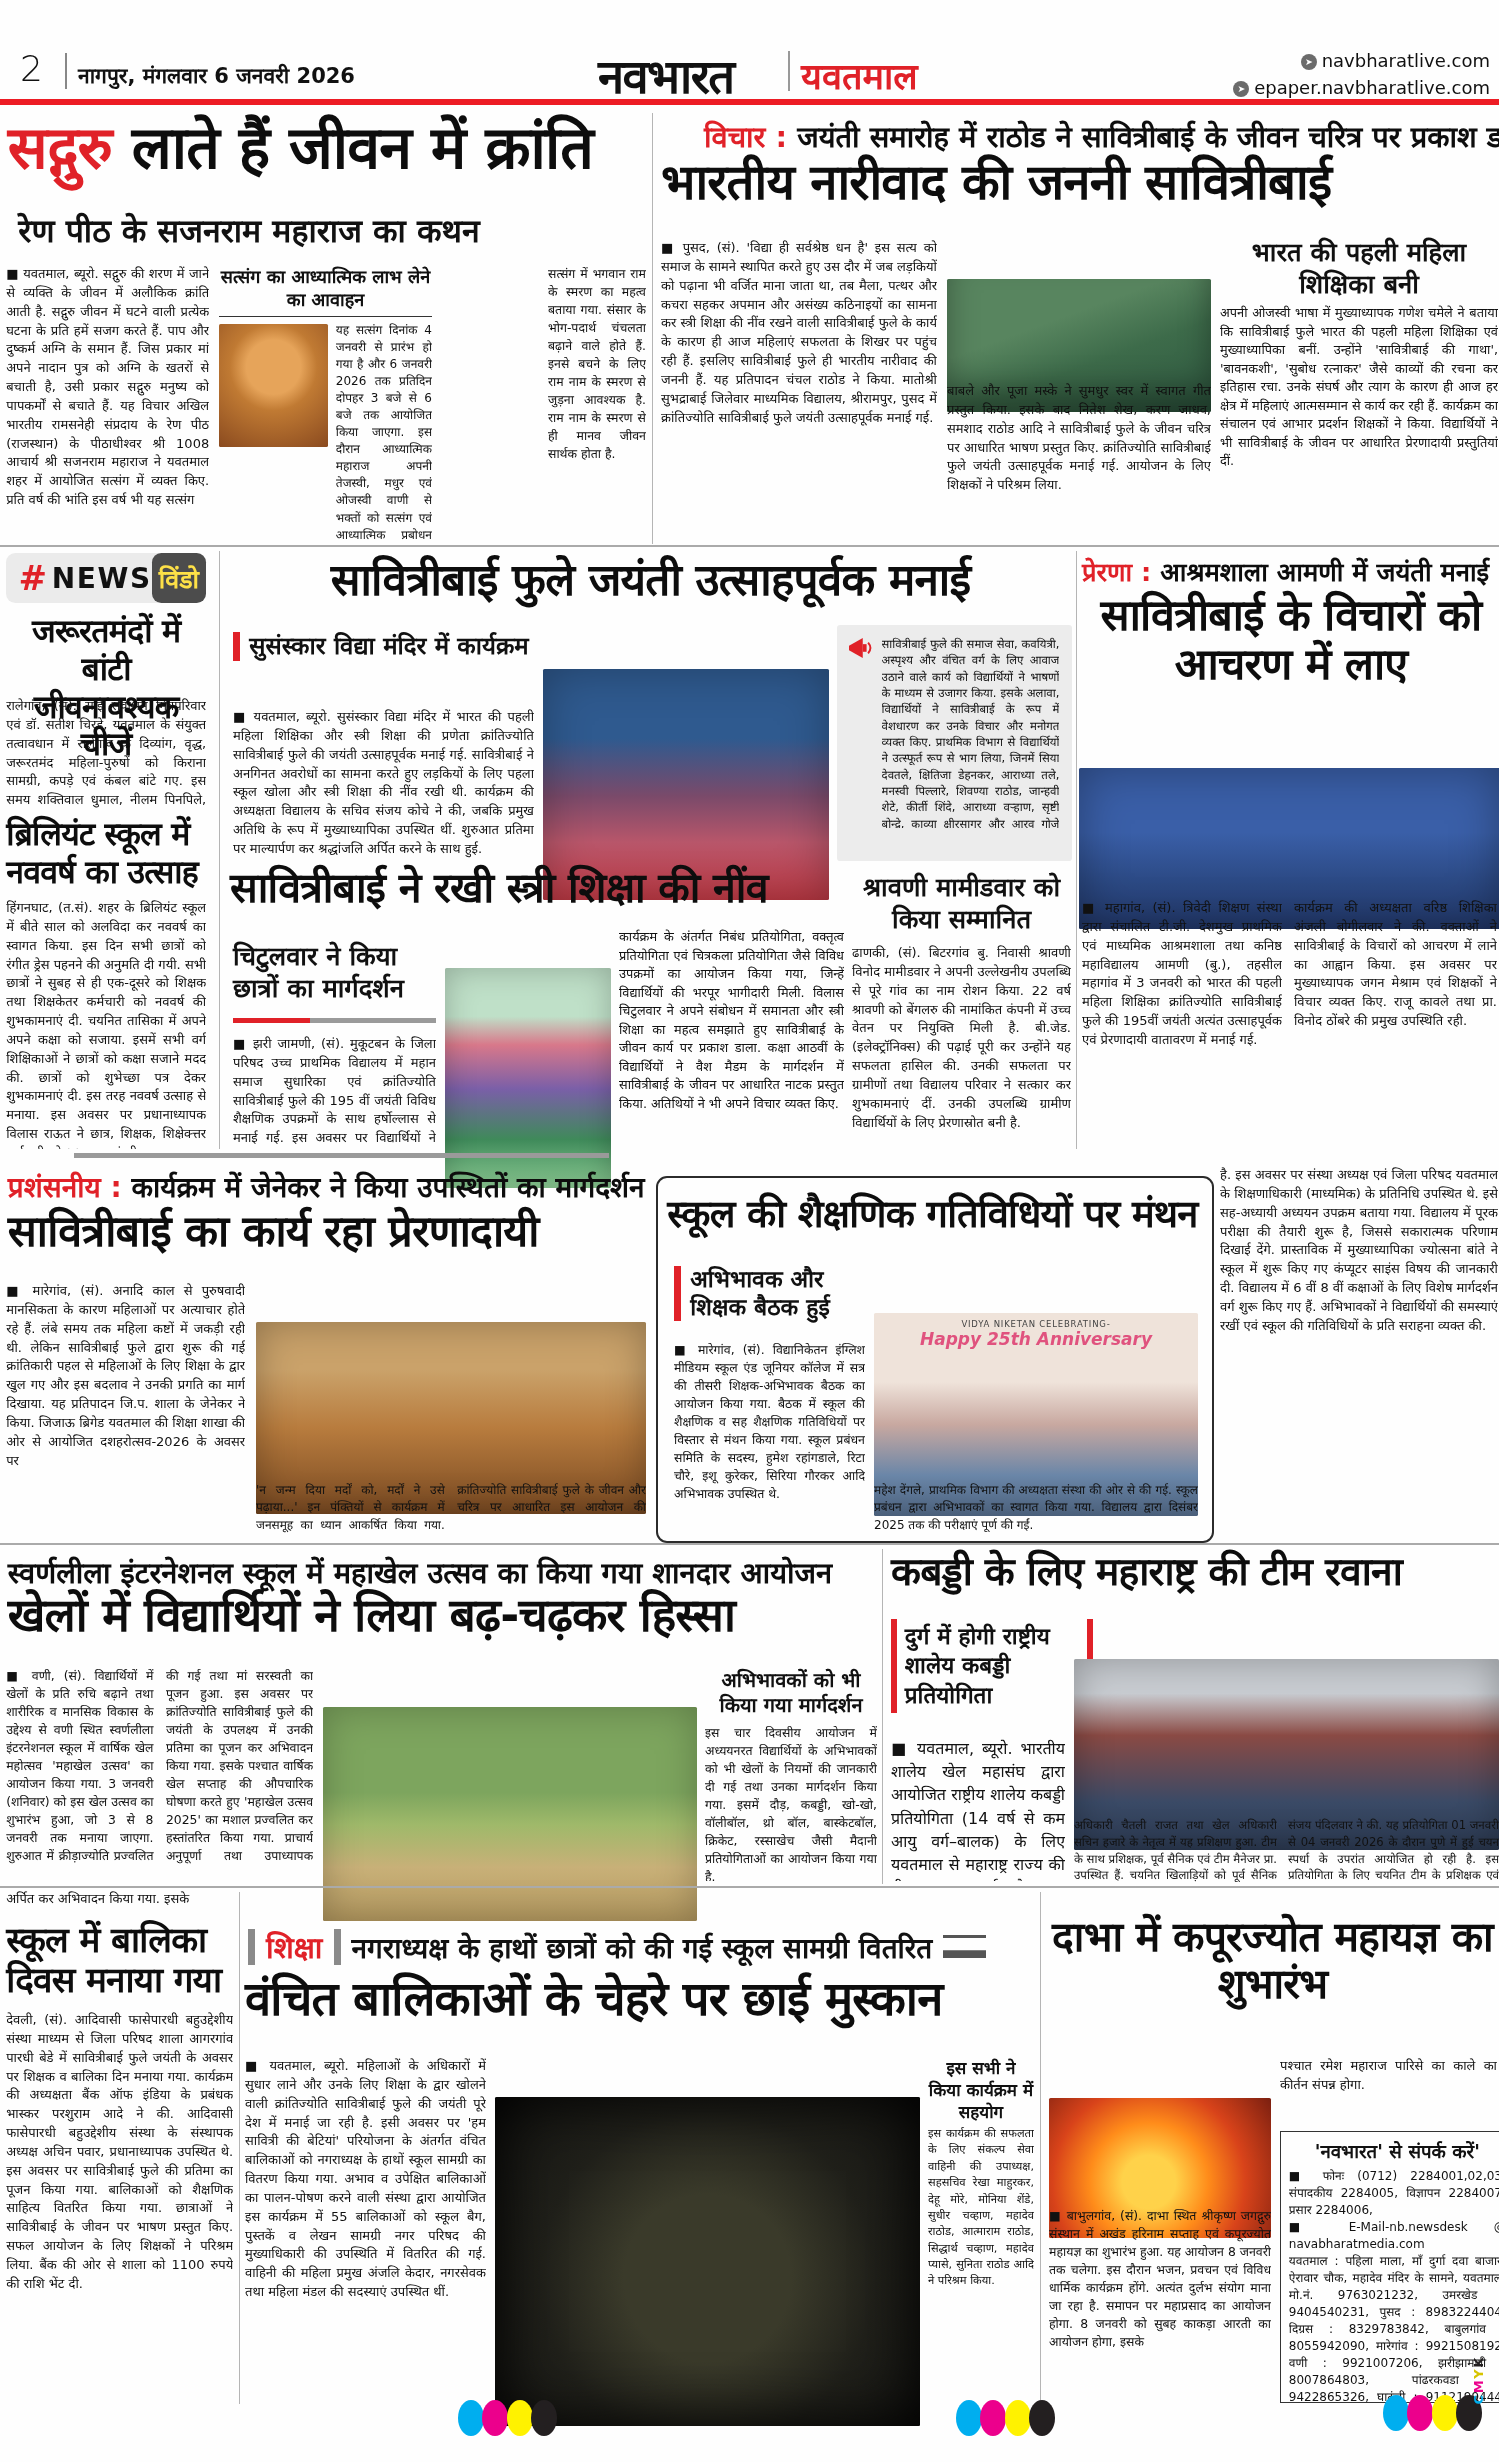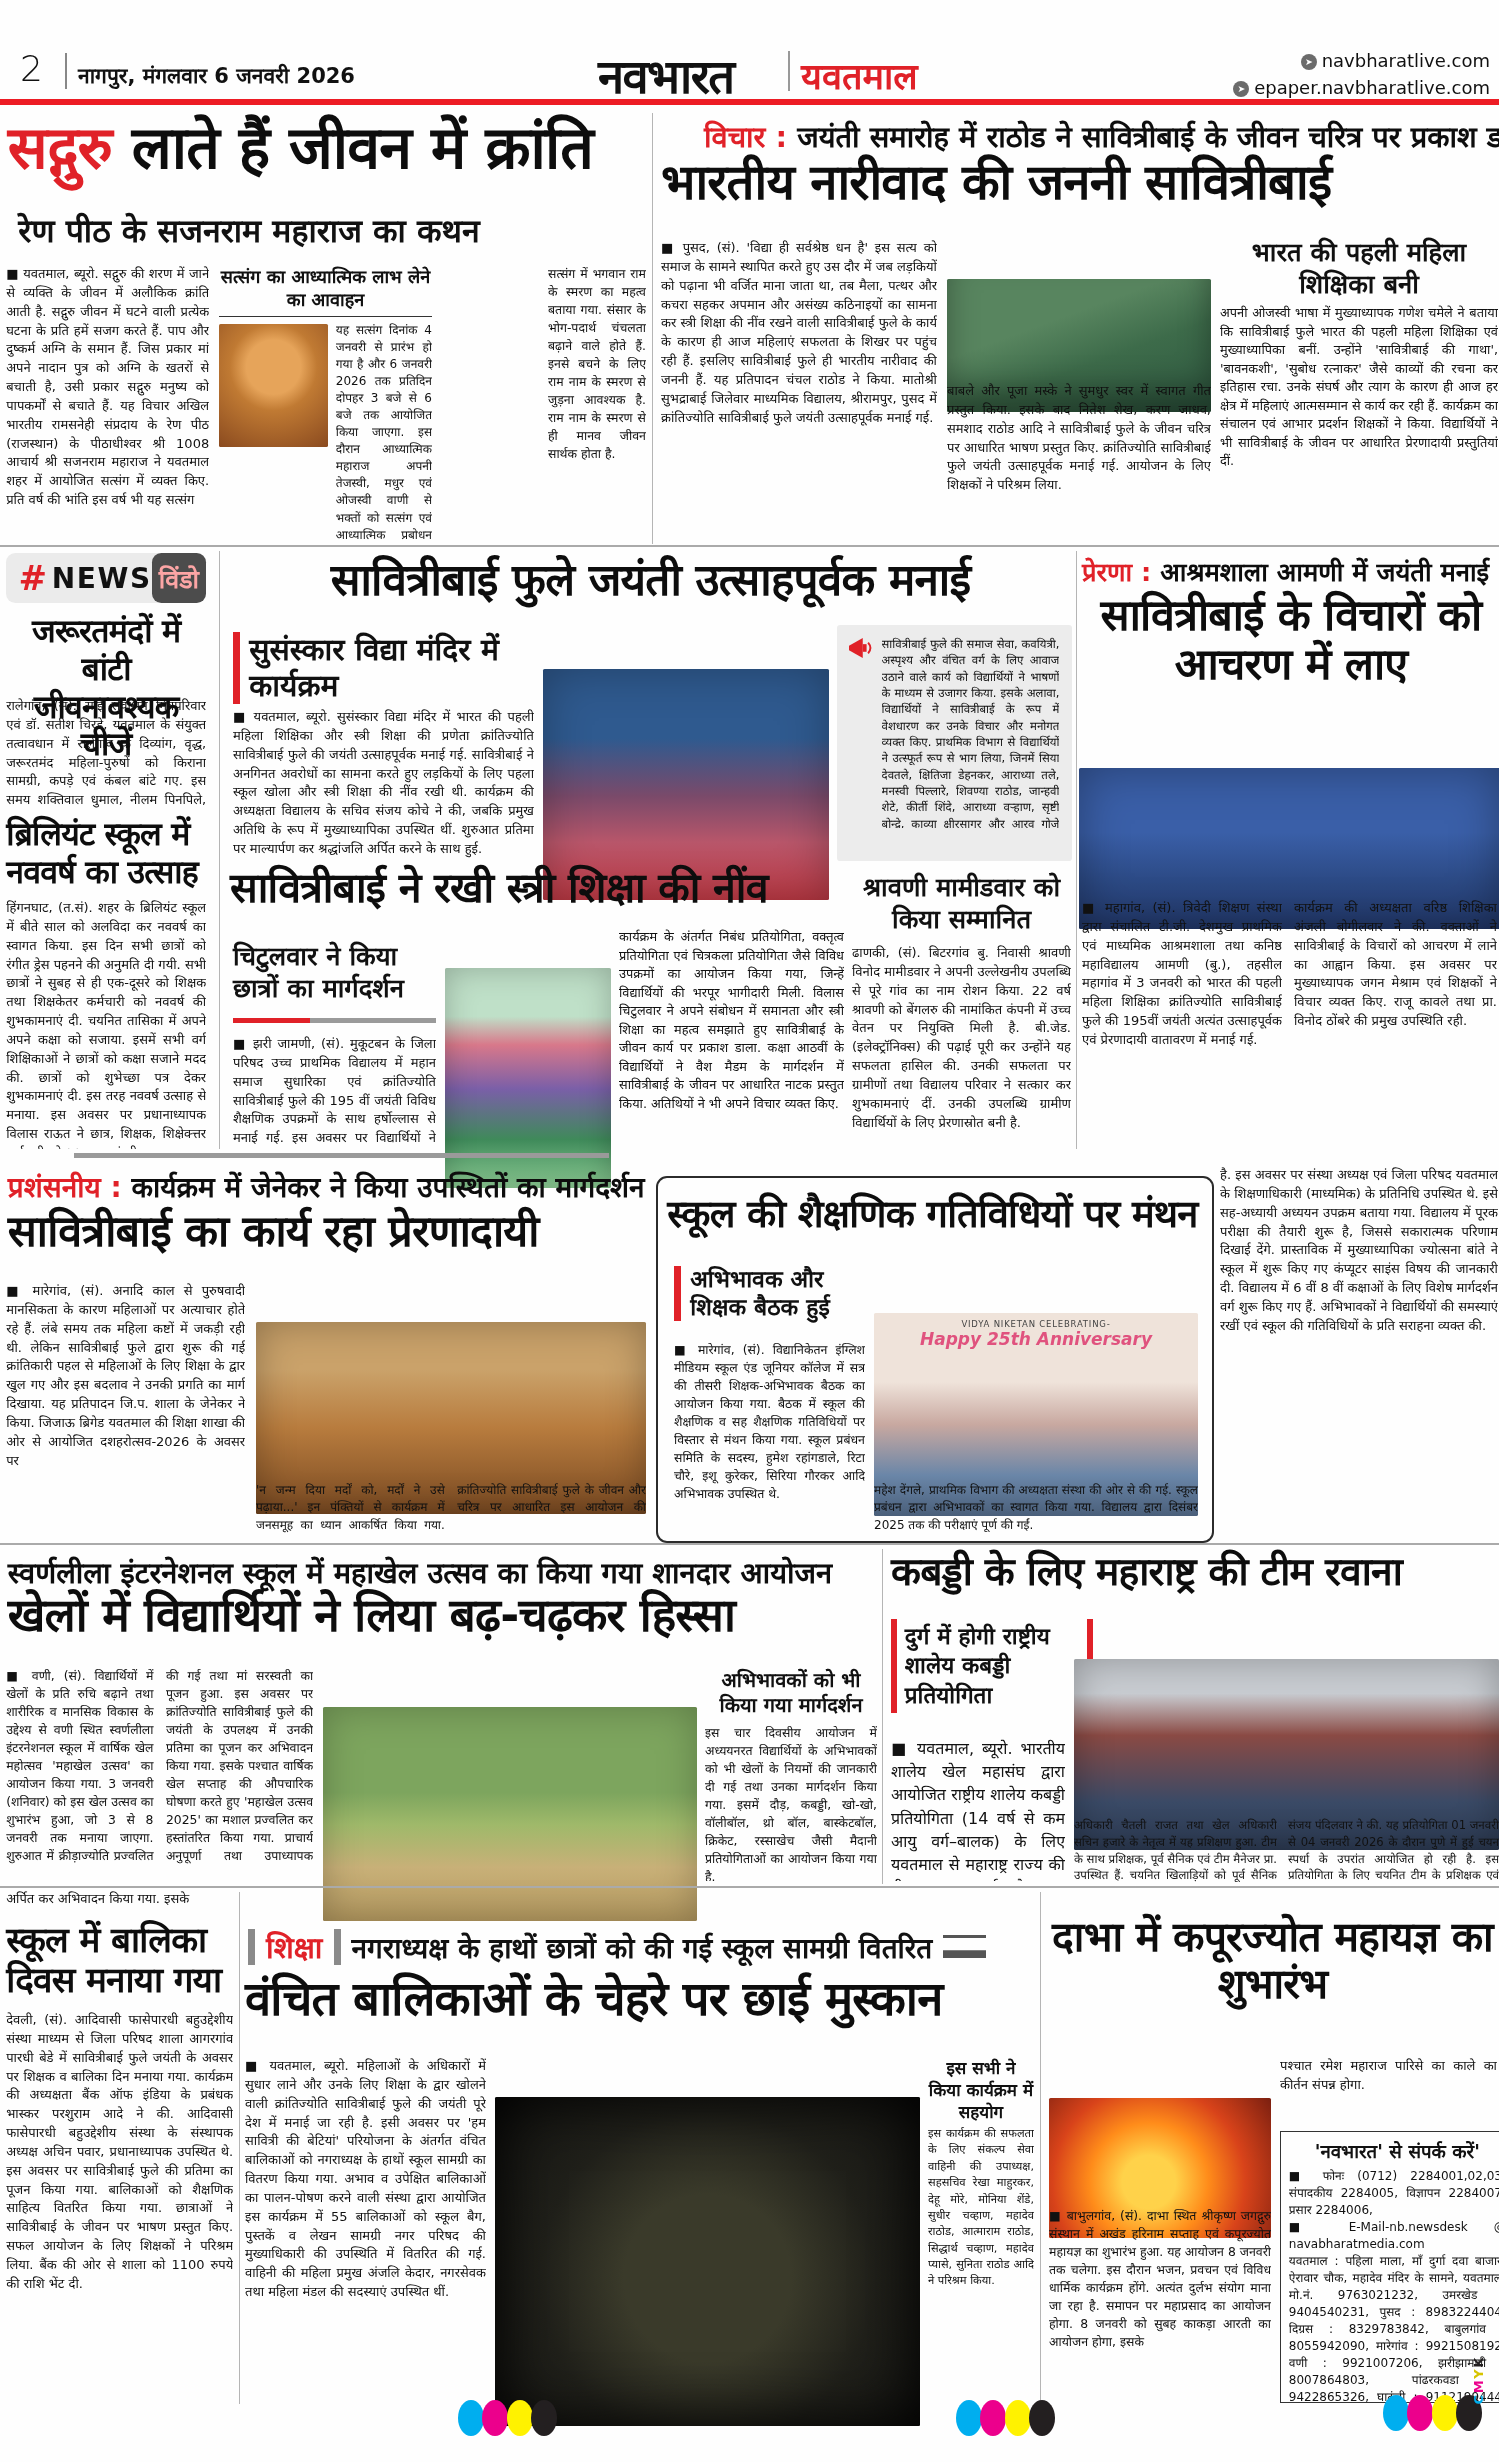--- a/index.html
+++ b/index.html
@@ -21,21 +21,21 @@
   
   #red-rule{left:0;top:99px;width:1499px;height:6.2px;background:#ed1c24;}
   .globe{display:inline-flex;width:16.3px;height:16.3px;border-radius:50%;background:#6b6b6b;color:#fff;
          align-items:center;justify-content:center;font-size:9.3px;margin-right:4.7px;vertical-align:middle;}
   
   #news-badge{left:6.2px;top:553px;width:200px;height:50px;background:#ebebeb;border-radius:9.3px;
               display:flex;align-items:center;}
   #news-badge .hash{color:#e02128;font-size:34px;font-weight:bold;margin:0 4.7px 0 12.4px;}
   #news-badge .news{font-size:28px;font-weight:bold;letter-spacing:1.6px;}
   #news-badge .tab{margin-left:auto;width:78px;height:50px;background:#4c4c4c;border-radius:9.3px;
-                   color:#fca5a5;font-size:25px;font-weight:bold;display:flex;align-items:center;justify-content:center;}
+                   color:#fde047;font-size:25px;font-weight:bold;display:flex;align-items:center;justify-content:center;}
   .underline2{height:4.7px;background:linear-gradient(to right,#e02128 0 38%,#9a9a9a 38% 100%);}
   .graybox{background:#ececec;border-radius:3.1px;padding:11px 12.4px;}
   .boxed{border:2.3px solid #2b2b2b;border-radius:11px;}
   .dot{display:inline-block;width:26px;height:36px;border-radius:50%;margin-right:-1.6px;}
   .dotc{background:#00aeef}.dotm{background:#ec008c}.doty{background:#fff200}.dotk{background:#231f20}
   .lines-icon{display:inline-block;width:43px;height:17px;border-top:3.1px solid #555;border-bottom:3.1px solid #555;
               box-shadow:0 -7px 0 -2.3px #555 inset;}
   .banner-top{font-size:8.5px;color:#444;letter-spacing:0.8px;}
   .banner-main{font-size:17px;color:#e0527e;font-weight:bold;font-style:italic;}
 </style>
@@ -87,21 +87,21 @@
     <span class="news">NEWS</span>
     <span class="tab">विंडो</span>
   </div>
   <div class="abs headline" style="left:6.2px;top:613px;width:200px;font-size:32px;line-height:1.18;text-align:center;">जरूरतमंदों में बांटी जीवनावश्यक चीजें</div>
   <div class="abs body-txt just" style="left:6.2px;top:697px;width:200px;height:113px;">रालेगांव, (सं). साई सेवाश्रम मित्रपरिवार एवं डॉ. सतीश चिरडे, यवतमाल के संयुक्त तत्वावधान में रालेगाव के दिव्यांग, वृद्ध, जरूरतमंद महिला-पुरुषों को किराना सामग्री, कपड़े एवं कंबल बांटे गए. इस समय शक्तिवाल धुमाल, नीलम पिनपिले, आकाश कुलसंगे आदि उपस्थित थे.</div>
   <div class="abs headline" style="left:6.2px;top:816px;width:200px;font-size:32px;line-height:1.18;">ब्रिलियंट स्कूल में नववर्ष का उत्साह</div>
   <div class="abs body-txt just" style="left:6.2px;top:899px;width:200px;height:250px;">हिंगनघाट, (त.सं). शहर के ब्रिलियंट स्कूल में बीते साल को अलविदा कर नववर्ष का स्वागत किया. इस दिन सभी छात्रों को रंगीत ड्रेस पहनने की अनुमति दी गयी. सभी छात्रों ने सुबह से ही एक-दूसरे को शिक्षक तथा शिक्षकेतर कर्मचारी को नववर्ष की शुभकामनाएं दी. चयनित तासिका में अपने अपने कक्षा को सजाया. इसमें सभी वर्ग शिक्षिकाओं ने छात्रों को कक्षा सजाने मदद की. छात्रों को शुभेच्छा पत्र देकर शुभकामनाएं दी. इस तरह नववर्ष उत्साह से मनाया. इस अवसर पर प्रधानाध्यापक विलास राऊत ने छात्र, शिक्षक, शिक्षेक्त्तर कर्मचारी को शुभकामनाएं दी.</div>
   <div class="abs rule-v" style="left:219px;top:551px;height:598px;"></div>
 
   <div class="abs headline center" style="left:230px;top:556px;width:841px;font-size:44px;">सावित्रीबाई फुले जयंती उत्साहपूर्वक मनाई</div>
-  <div class="abs subhead-bar" style="left:233px;top:632px;width:287px;font-size:30px;">सुसंस्कार विद्या मंदिर में कार्यक्रम</div>
+  <div class="abs subhead-bar" style="left:233px;top:632px;width:287px;font-size:24px;">सुसंस्कार विद्या मंदिर में कार्यक्रम</div>
   <div class="abs body-txt just" style="left:233px;top:708px;width:301px;height:152px;">■ यवतमाल, ब्यूरो. सुसंस्कार विद्या मंदिर में भारत की पहली महिला शिक्षिका और स्त्री शिक्षा की प्रणेता क्रांतिज्योति सावित्रीबाई फुले की जयंती उत्साहपूर्वक मनाई गई. सावित्रीबाई ने अनगिनत अवरोधों का सामना करते हुए लड़कियों के लिए पहला स्कूल खोला और स्त्री शिक्षा की नींव रखी थी. कार्यक्रम की अध्यक्षता विद्यालय के सचिव संजय कोचे ने की, जबकि प्रमुख अतिथि के रूप में मुख्याध्यापिका उपस्थित थीं. शुरुआत प्रतिमा पर माल्यार्पण कर श्रद्धांजलि अर्पित करने के साथ हुई.</div>
   <div class="abs photo" style="left:543px;top:629px;width:286px;height:231px;background:linear-gradient(180deg,#2f5a8f 0 30%,#7a4a6a 55%,#b8566a 75%,#c23b46 100%);box-shadow:inset 0 0 47px rgba(0,0,0,.3);"></div>
   <div class="abs graybox" style="left:837px;top:625px;width:210px;height:214px;">
     <svg width="26" height="23" viewBox="0 0 34 30" style="float:left;margin:1.6px 6.2px 1.6px 0;">
       <polygon points="0,10 18,0 18,26 0,16" fill="#e02128"></polygon>
         <rect x="18" y="8" width="5" height="10" fill="#e02128"></rect>
       <path d="M25 6 q6 7 0 14" stroke="#e02128" stroke-width="2.5" fill="none"></path>
     </svg>
     <div class="body-sm just" style="font-size:11.5px;height:192px;">सावित्रीबाई फुले की समाज सेवा, कवयित्री, अस्पृश्य और वंचित वर्ग के लिए आवाज उठाने वाले कार्य को विद्यार्थियों ने भाषणों के माध्यम से उजागर किया. इसके अलावा, विद्यार्थियों ने सावित्रीबाई के रूप में वेशधारण कर उनके विचार और मनोगत व्यक्त किए. प्राथमिक विभाग से विद्यार्थियों ने उत्स्फूर्त रूप से भाग लिया, जिनमें सिया देवतले, क्षितिजा डेहनकर, आराध्या तले, मनस्वी पिल्लारे, शिवण्या राठोड, जान्हवी शेटे, कीर्ती शिंदे, आराध्या वऱ्हाण, सृष्टी बोन्द्रे, काव्या क्षीरसागर और आरव गोजे शामिल थे. माध्यमिक विभाग से संस्कृती शेटे, आराध्या राऊत, गोजिरी नस्करी और रुद्र गिरी ने अपने सहभाग से कार्यक्रम को सफल बनाया. कार्यक्रम में संजय कोचे और प्रमुख अतिथि उषा कोचे ने सावित्रीबाई फुले के जीवन और योगदान पर मार्गदर्शनपूर्ण विचार प्रस्तुत किए. संचालन मेघा बुटले, सोनाली परडखे ने किया और आभार प्रदर्शन स्नेहा ढोले ने किया.</div>
   </div>

